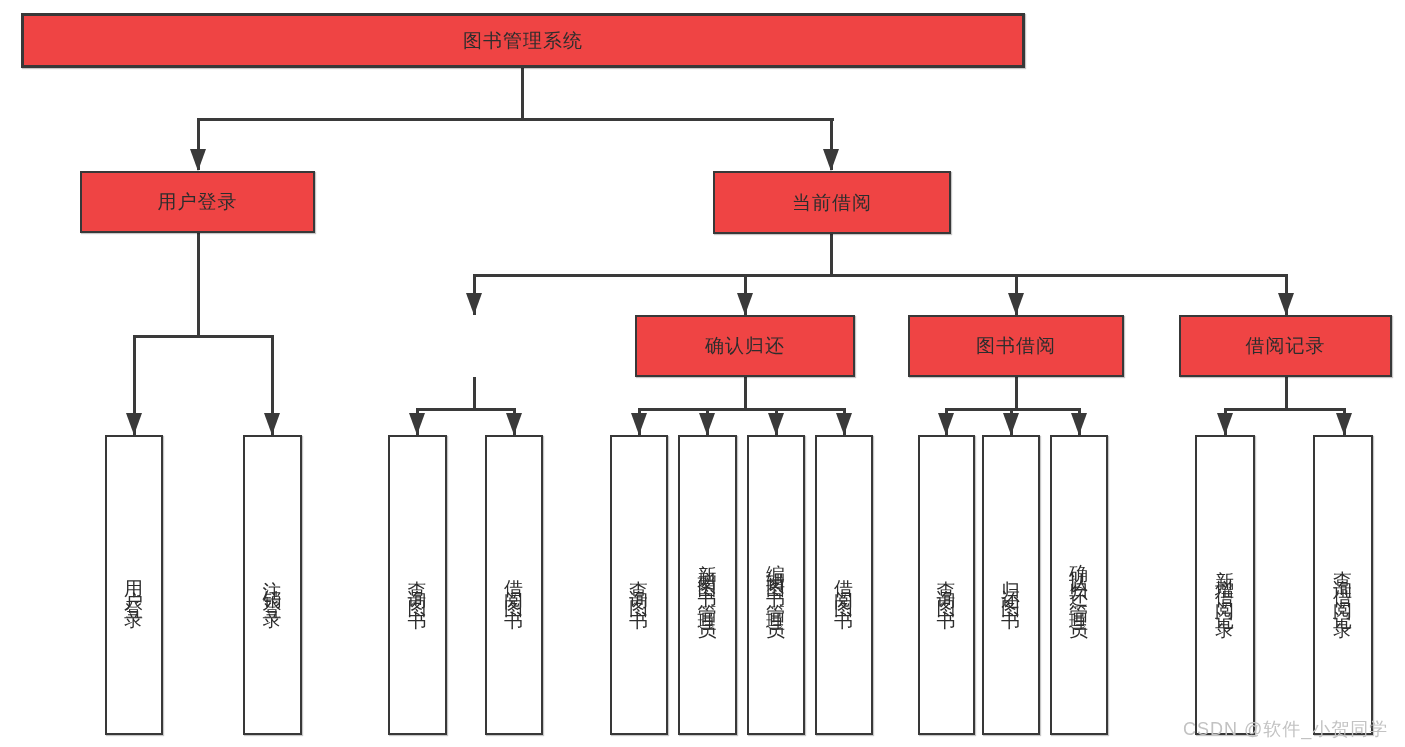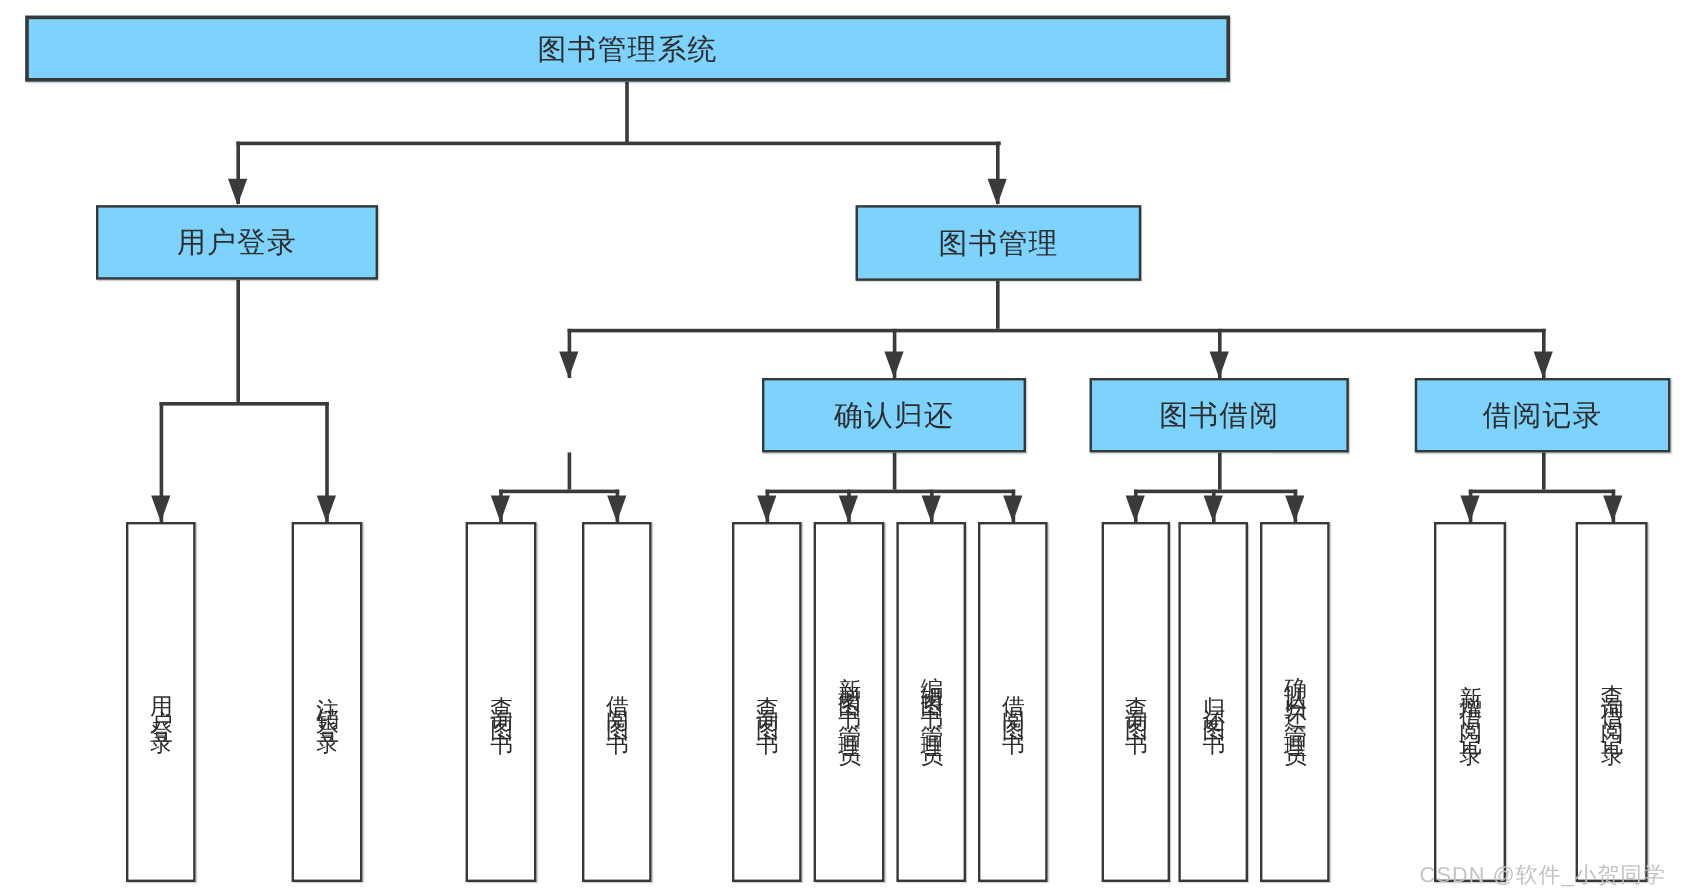--- a/index.html
+++ b/index.html
@@ -29,27 +29,27 @@
     width: 0;
     height: 0;
     border-left: 8px solid transparent;
     border-right: 8px solid transparent;
     border-top: 22px solid #3a3a3a;
   }
 
   
   .hbox {
     position: absolute;
-    background: #7dd3fc;
+    background: #ef4444;
     border: 2px solid #383838;
     box-shadow: 1px 1px 1px rgba(0,0,0,0.22);
     display: flex;
     align-items: center;
     justify-content: center;
-    font-size: 24px;
+    font-size: 19px;
     color: #2d2d2d;
     letter-spacing: 1px;
     white-space: nowrap;
   }
 
   
   .vbox {
     position: absolute;
     background: #ffffff;
     border: 2px solid #383838;
@@ -136,21 +136,21 @@
   <div class="ln" style="left:1285px;top:377px;width:3px;height:31px;"></div>
   <div class="ln" style="left:1224px;top:408px;width:122px;height:3px;"></div>
   <div class="ln" style="left:1224px;top:408px;width:3px;height:27px;"></div>
   <div class="ln" style="left:1343px;top:408px;width:3px;height:27px;"></div>
   <div class="ar" style="left:1217px;top:413px;"></div>
   <div class="ar" style="left:1336px;top:413px;"></div>
 
   <div class="hbox" style="left:21px;top:13px;width:1004px;height:55px;border-width:3px;">图书管理系统</div>
 
   <div class="hbox" style="left:80px;top:171px;width:235px;height:62px;">用户登录</div>
-  <div class="hbox" style="left:713px;top:171px;width:238px;height:63px;">图书管理</div>
+  <div class="hbox" style="left:713px;top:171px;width:238px;height:63px;">当前借阅</div>
 
   <div class="hbox" style="left:635px;top:315px;width:220px;height:62px;">确认归还</div>
   <div class="hbox" style="left:908px;top:315px;width:216px;height:62px;">图书借阅</div>
   <div class="hbox" style="left:1179px;top:315px;width:213px;height:62px;">借阅记录</div>
 
   <div class="vbox" style="left:105px;top:435px;width:58px;height:300px;">用户登录</div>
   <div class="vbox" style="left:243px;top:435px;width:59px;height:300px;">注销登录</div>
 
   <div class="vbox" style="left:388px;top:435px;width:59px;height:300px;">查询图书</div>
   <div class="vbox" style="left:485px;top:435px;width:58px;height:300px;">借阅图书</div>

